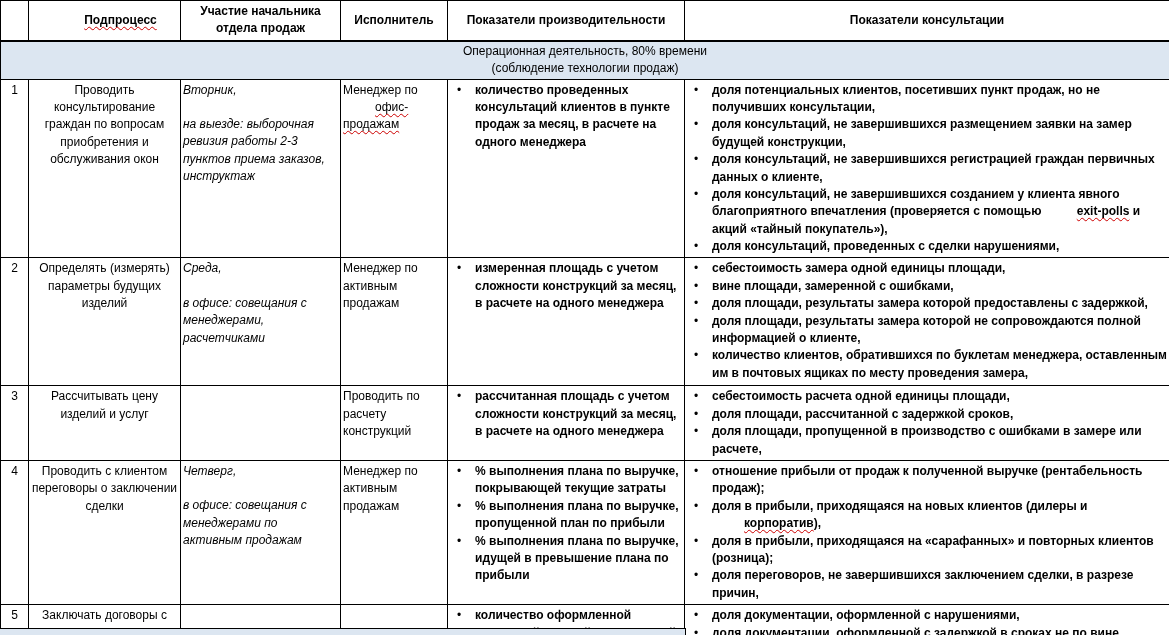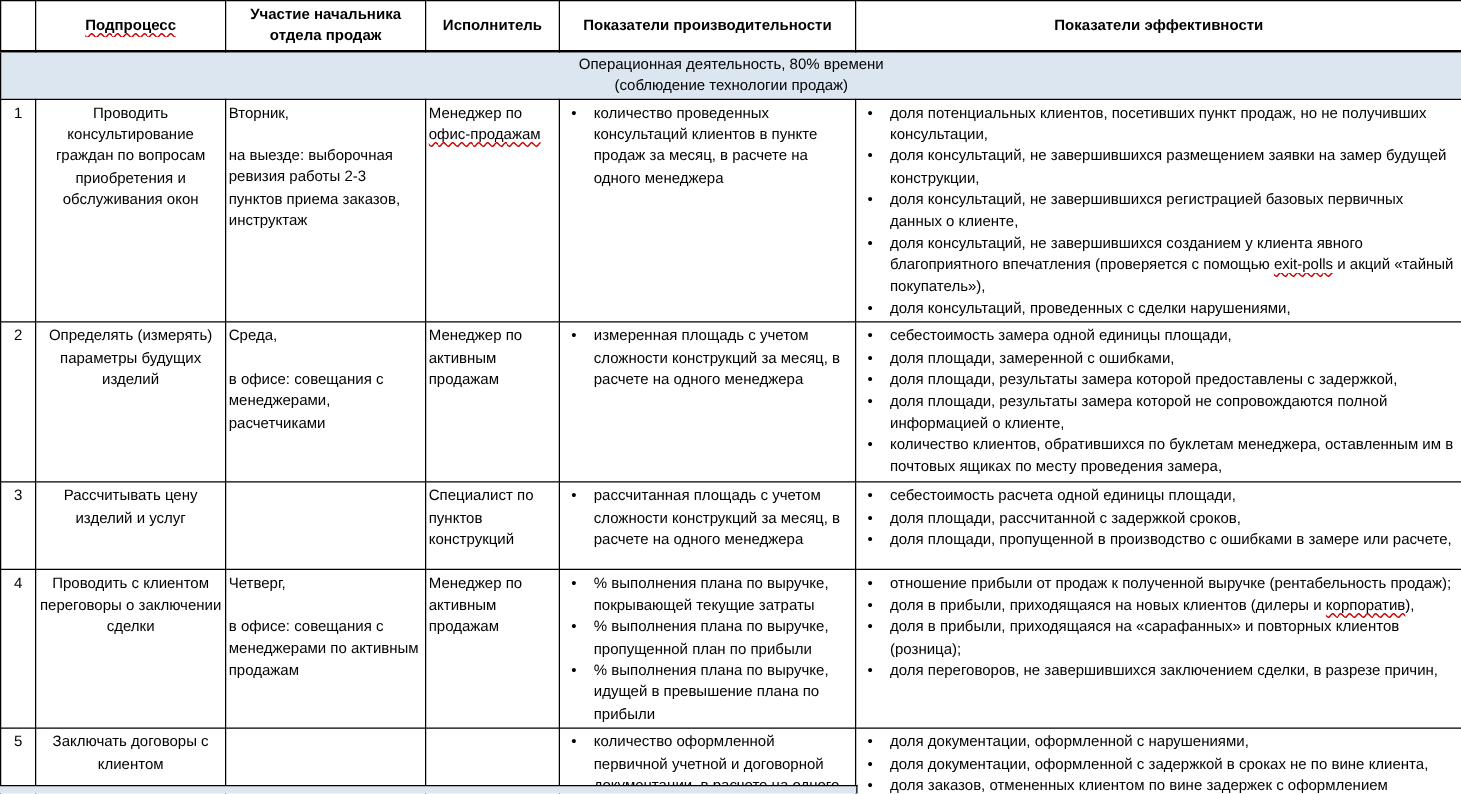--- a/index.html
+++ b/index.html
@@ -19,28 +19,28 @@
     background:var(--band-bg,#dce6f1);text-align:center;padding:1px 15px;height:30px;
     border-top:2px solid #000;vertical-align:middle;
   }
   tbody tr:nth-of-type(2){height:177px;}
   tbody tr:nth-of-type(3){height:128px;}
   tbody tr:nth-of-type(4){height:70px;}
   tbody tr:nth-of-type(5){height:125px;}
   tbody tr:nth-of-type(6){height:130px;}
   td.num-cell{text-align:center;padding:2px 2px;}
   td.sub-cell{text-align:center;}
-  .para{min-height:17px;}
+  .para{min-height:17px;font-style:italic;}
   .bullet{display:flex;align-items:flex-start;padding-left:7px;}
   .dot{flex:none;width:18px;}
-  .btxt{flex:1 1 auto;}
+  .btxt{flex:1 1 auto;font-weight:bold;}
   .sq-red{
     text-decoration-line:underline;text-decoration-style:wavy;
     text-decoration-color:var(--spell-red,#cc0000);text-decoration-thickness:1px;
-    text-underline-offset:2px;text-decoration-skip-ink:none;
+    text-underline-offset:2px;text-decoration-skip-ink:none;margin-left:32px;
   }
   .next-band{
     position:absolute;left:0;bottom:0;width:685px;height:6px;
     background:var(--band-bg,#dce6f1);border-top:1px solid #000;border-right:1px solid #000;
   }
 </style>
 </head>
 <body>
 
 <div class="page">
@@ -53,21 +53,21 @@
       <col style="width:237px">
       <col style="width:485px">
     </colgroup>
     <thead>
       <tr>
         <th><span></span></th>
         <th><span class="sq-red">Подпроцесс</span></th>
         <th><span>Участие начальника отдела продаж</span></th>
         <th><span>Исполнитель</span></th>
         <th><span>Показатели производительности</span></th>
-        <th><span>Показатели эффективности</span></th>
+        <th><span>Показатели консультации</span></th>
       </tr>
     </thead>
     <tbody id="tbody">
       <tr class="band-row">
         <td colspan="6">
           <div>Операционная деятельность, 80% времени</div>
           <div>(соблюдение технологии продаж)</div>
         </td>
       </tr>
 
@@ -90,21 +90,21 @@
             <div class="bullet">
               <span class="dot">•</span>
               <span class="btxt"><span>доля потенциальных клиентов, посетивших пункт продаж, но не получивших консультации,</span></span>
             </div>
             <div class="bullet">
               <span class="dot">•</span>
               <span class="btxt"><span>доля консультаций, не завершившихся размещением заявки на замер будущей конструкции,</span></span>
             </div>
             <div class="bullet">
               <span class="dot">•</span>
-              <span class="btxt"><span>доля консультаций, не завершившихся регистрацией базовых первичных данных о клиенте,</span></span>
+              <span class="btxt"><span>доля консультаций, не завершившихся регистрацией граждан первичных данных о клиенте,</span></span>
             </div>
             <div class="bullet">
               <span class="dot">•</span>
               <span class="btxt"><span>доля консультаций, не завершившихся созданием у клиента явного благоприятного впечатления (проверяется с помощью </span><span class="sq-red">exit-polls</span><span> и акций «тайный покупатель»),</span></span>
             </div>
             <div class="bullet">
               <span class="dot">•</span>
               <span class="btxt"><span>доля консультаций, проведенных с сделки нарушениями,</span></span>
             </div>
           </td>
@@ -124,41 +124,41 @@
               <span class="btxt"><span>измеренная площадь с учетом сложности конструкций за месяц, в расчете на одного менеджера</span></span>
             </div>
           </td>
           <td>
             <div class="bullet">
               <span class="dot">•</span>
               <span class="btxt"><span>себестоимость замера одной единицы площади,</span></span>
             </div>
             <div class="bullet">
               <span class="dot">•</span>
-              <span class="btxt"><span>доля площади, замеренной с ошибками,</span></span>
+              <span class="btxt"><span>вине площади, замеренной с ошибками,</span></span>
             </div>
             <div class="bullet">
               <span class="dot">•</span>
               <span class="btxt"><span>доля площади, результаты замера которой предоставлены с задержкой,</span></span>
             </div>
             <div class="bullet">
               <span class="dot">•</span>
               <span class="btxt"><span>доля площади, результаты замера которой не сопровождаются полной информацией о клиенте,</span></span>
             </div>
             <div class="bullet">
               <span class="dot">•</span>
               <span class="btxt"><span>количество клиентов, обратившихся по буклетам менеджера, оставленным им в почтовых ящиках по месту проведения замера,</span></span>
             </div>
           </td>
         </tr>
         <tr>
           <td class="num-cell">3</td>
           <td class="sub-cell">Рассчитывать цену изделий и услуг</td>
           <td></td>
-          <td><span>Специалист по пунктов конструкций</span></td>
+          <td><span>Проводить по расчету конструкций</span></td>
           <td>
             <div class="bullet">
               <span class="dot">•</span>
               <span class="btxt"><span>рассчитанная площадь с учетом сложности конструкций за месяц, в расчете на одного менеджера</span></span>
             </div>
           </td>
           <td>
             <div class="bullet">
               <span class="dot">•</span>
               <span class="btxt"><span>себестоимость расчета одной единицы площади,</span></span>

